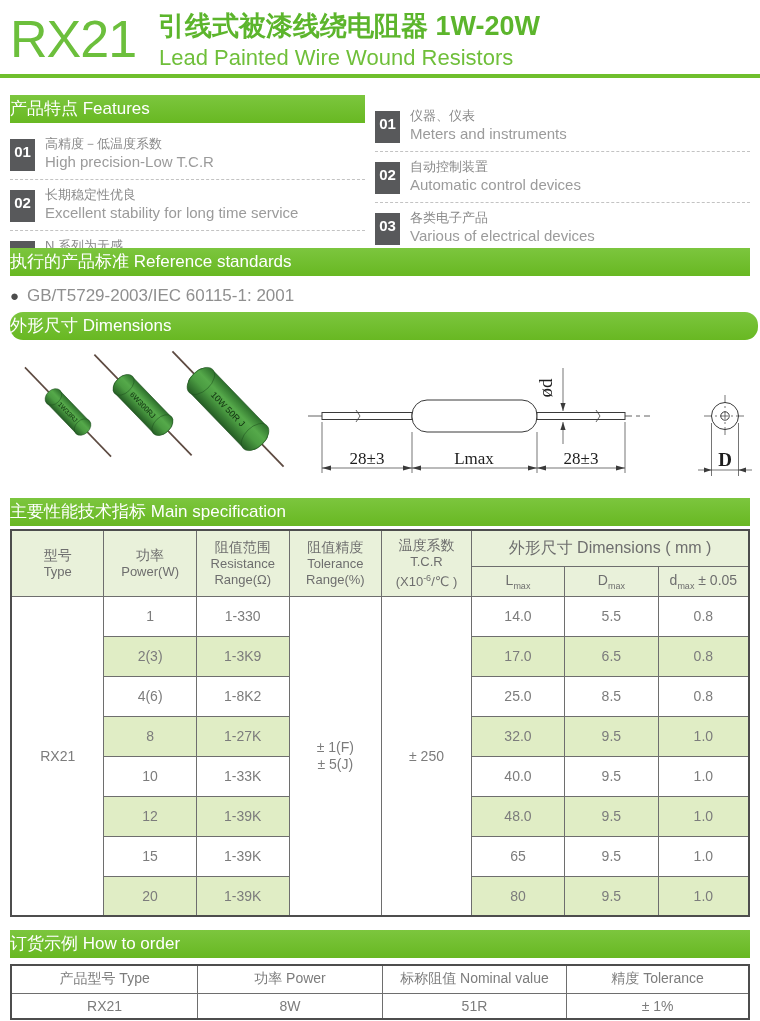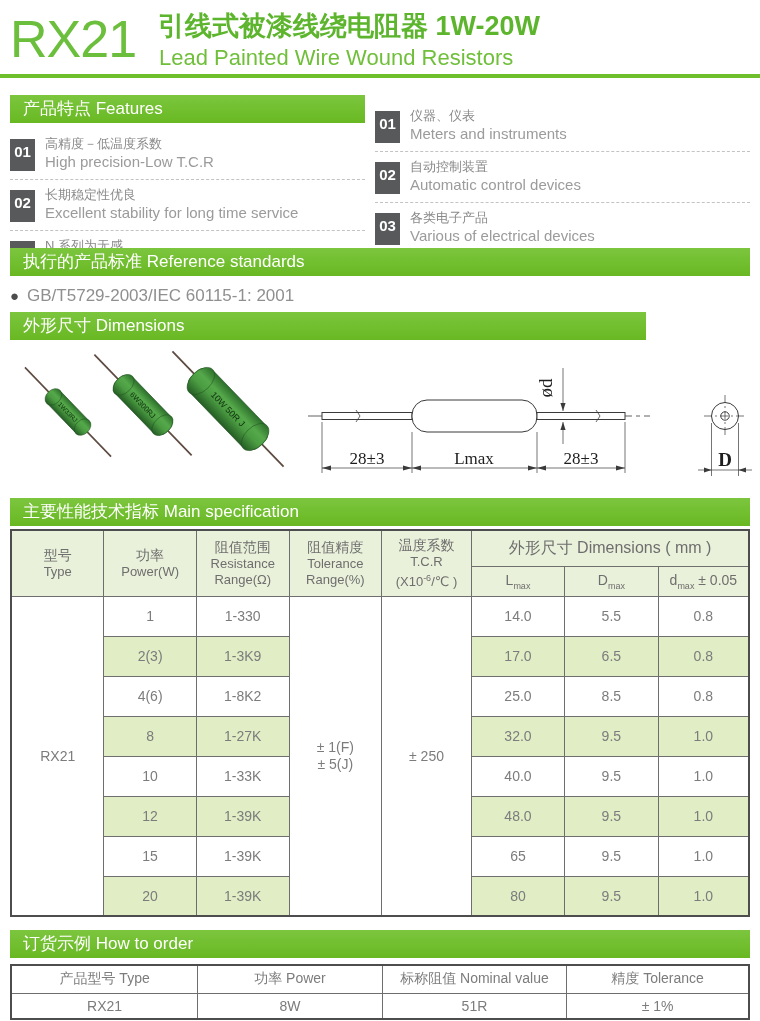--- a/index.html
+++ b/index.html
@@ -8,21 +8,21 @@
   .page { position:relative; width:760px; height:1021px; background:#fff; overflow:hidden; }
 
   
   .logo { position:absolute; left:10px; top:10px; font-size:52px; line-height:58px;
           color:#6cbf3c; letter-spacing:-1px; font-weight:500; }
   .title-cn { position:absolute; left:158px; top:8px; font-size:27px; font-weight:bold; color:#5cb52c; }
   .title-en { position:absolute; left:159px; top:45px; font-size:22px; color:#6fbf3a; }
   .rule { position:absolute; left:0; top:74px; width:760px; height:4px; background:#6fbf2d; }
 
   
-  .bar { position:absolute; height:28px; line-height:28px; padding-left:13px;
+  .bar { position:absolute; height:28px; line-height:28px; padding-left:0;
          background:linear-gradient(#7cc63e,#68b822); color:#fff; font-size:17px; }
 
   
   .col { position:absolute; top:95px; }
   .col .bar { position:static; width:100%; }
   .col-list { margin-top:6px; }
   .item { display:flex; align-items:flex-start; padding:7px 0 8px 0; }
   .item.dashed { border-bottom:1px dashed #c3c3c3; }
   .badge { flex:0 0 25px; width:25px; height:32px; margin-top:3px; background:#58595b; color:#fff;
            font-size:15px; font-weight:bold; text-align:center; line-height:25px; }
@@ -122,21 +122,21 @@
           <div class="item-cn">各类电子产品</div>
           <div class="item-en">Various of electrical devices</div>
         </div>
       </div>
     </div>
   </div>
 
   <div class="bar" style="left:10px; top:248px; width:740px;">执行的产品标准 Reference standards</div>
   <div class="std-text"><span class="dot">●</span><span>GB/T5729-2003/IEC 60115-1: 2001</span></div>
 
-  <div class="bar" style="left:10px; top:312px; width:636px;">外形尺寸 Dimensions</div>
+  <div class="bar" style="left:10px; top:312px; width:748px;border-radius:13px;">外形尺寸 Dimensions</div>
 
   <svg class="photos" width="300" height="158" viewBox="0 0 300 158">
     <defs>
       <linearGradient id="rg" x1="0" y1="0" x2="0" y2="1">
         <stop offset="0" stop-color="#2c6e2b"></stop>
         <stop offset="0.35" stop-color="#55a94a"></stop>
         <stop offset="0.6" stop-color="#4b9c42"></stop>
         <stop offset="1" stop-color="#245c24"></stop>
       </linearGradient>
     </defs>

